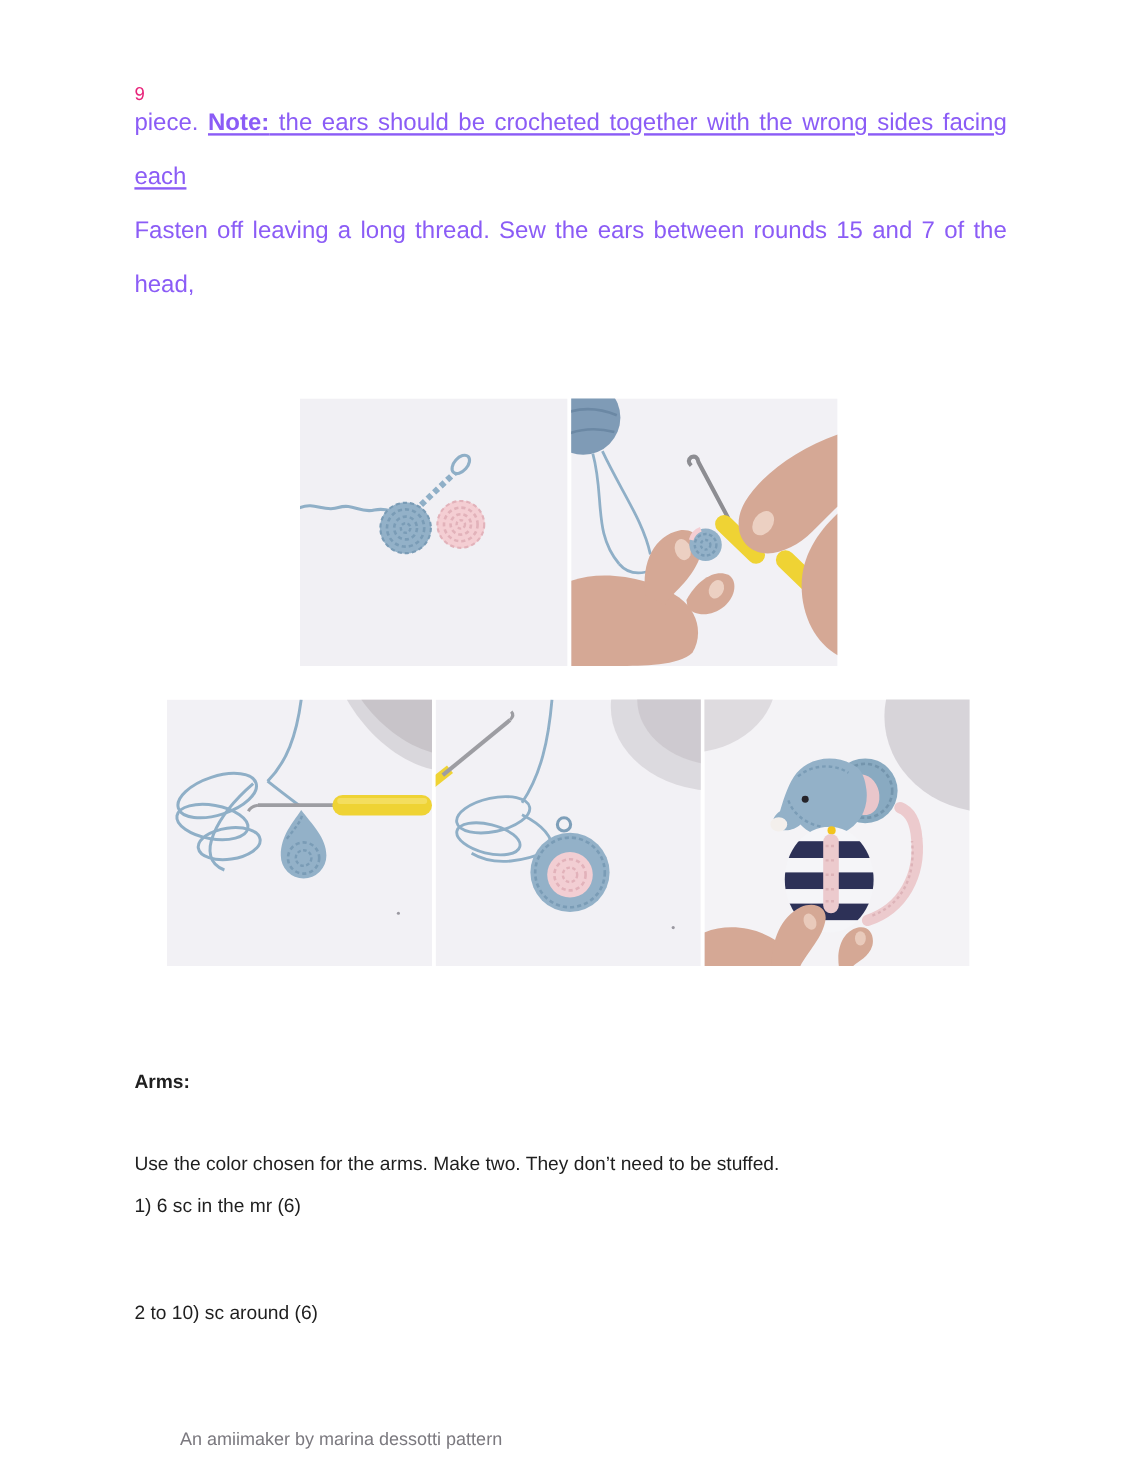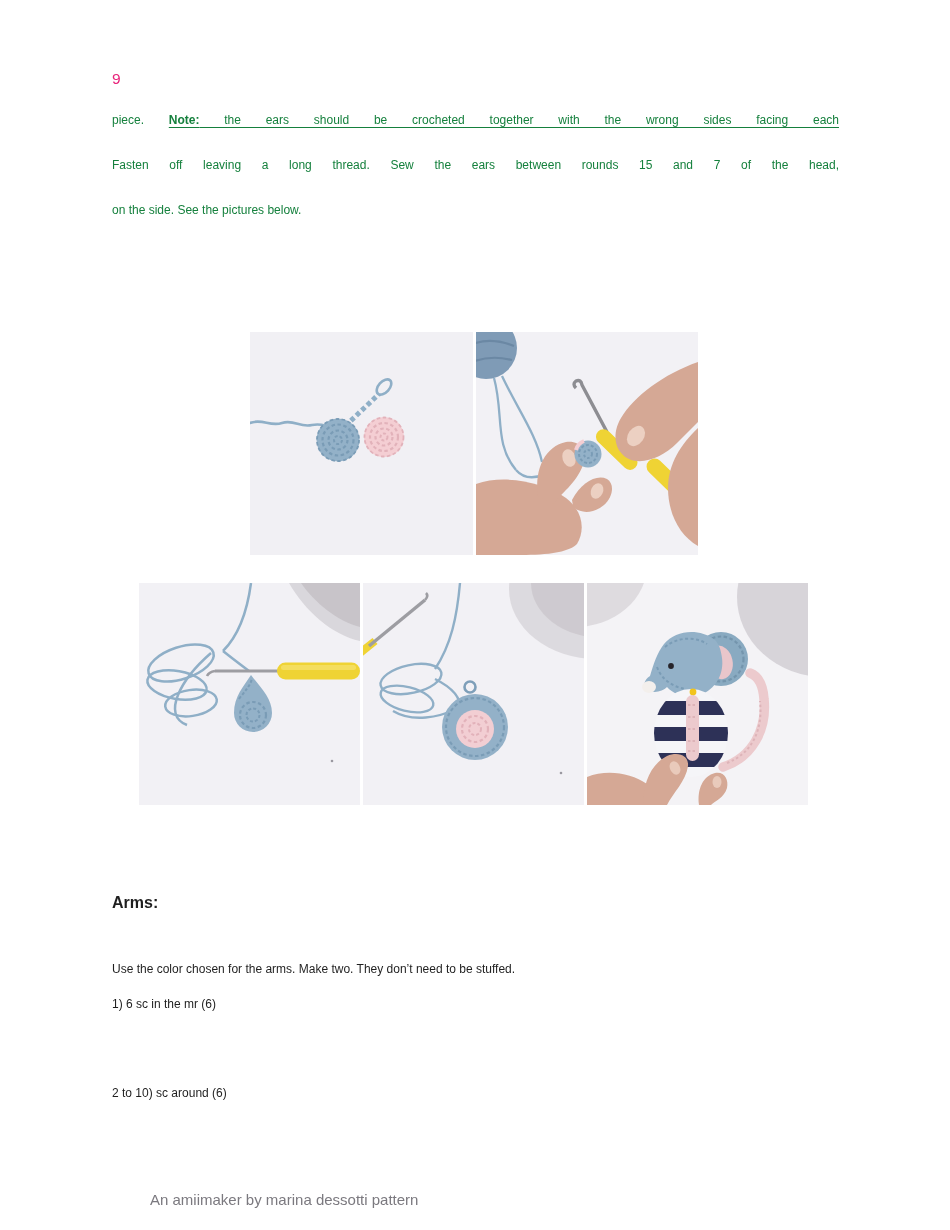--- a/index.html
+++ b/index.html
@@ -2,46 +2,45 @@
 <html><head>
 <meta charset="utf-8">
 <style>
   html,body{margin:0;padding:0;}
   body{
     width:950px;height:1230px;background:#ffffff;position:relative;
     font-family:"Liberation Sans", sans-serif;color:#1f1f1f;overflow:hidden;
   }
   .abs{position:absolute;}
   .page-number{left:112px;top:70px;font-size:15.5px;color:#e8237a;}
-  .body-text{left:112px;top:98px;width:727px;font-size:12px;line-height:45px;color:#15803d;}
+  .body-text{left:112px;top:80px;width:727px;font-size:20px;line-height:45px;color:#8b5cf6;}
   .line{white-space:normal;}
   .justify{text-align:justify;text-align-last:justify;}
   .bold{font-weight:bold;}
   .underline{text-decoration:underline;text-underline-offset:3px;}
   .photo-row{display:flex;gap:3px;}
   .row1{left:250px;top:332px;}
   .row2{left:139px;top:583px;}
   figure{margin:0;padding:0;line-height:0;}
   figure svg{display:block;}
   .arms-heading{left:112px;top:894px;font-size:16px;font-weight:bold;}
-  .arms-line{left:112px;font-size:12px;}
+  .arms-line{left:112px;font-size:16px;}
   .t-intro{top:962px;}
   .t-r1{top:997px;}
   .t-r2{top:1042px;margin-top:44px;}
   .footer{left:112px;top:1191px;font-size:15px;color:#7b797f;margin-left:38px;}
 </style>
 </head>
 <body>
 
 <div class="abs page-number">9</div>
 
 <div class="abs body-text">
   <div class="line justify"><span>piece. </span><span class="bold underline">Note:</span><span class="underline"> the ears should be crocheted together with the wrong sides facing each</span></div>
   <div class="line justify">Fasten off leaving a long thread. Sew the ears between rounds 15 and 7 of the head,</div>
-  <div class="line">on the side. See the pictures below.</div>
 </div>
 
 <div class="abs photo-row row1">
 
   <figure role="img" aria-label="Blue and pink crocheted ear circles lying flat with a chain of blue yarn">
     <svg width="223" height="223" viewBox="0 0 223 223">
       <rect width="223" height="223" fill="#f1f0f4"></rect>
       <rect width="223" height="223" fill="none"></rect>
       <path d="M0,91 C12,86 20,95 32,91 C44,87 50,96 62,93 C72,91 80,95 88,99" stroke="#8fafc7" stroke-width="2.6" fill="none" stroke-linecap="round"></path>
       <path d="M90,99 L129,62" stroke="#8fafc7" stroke-width="5" stroke-dasharray="4.5 3" fill="none"></path>

